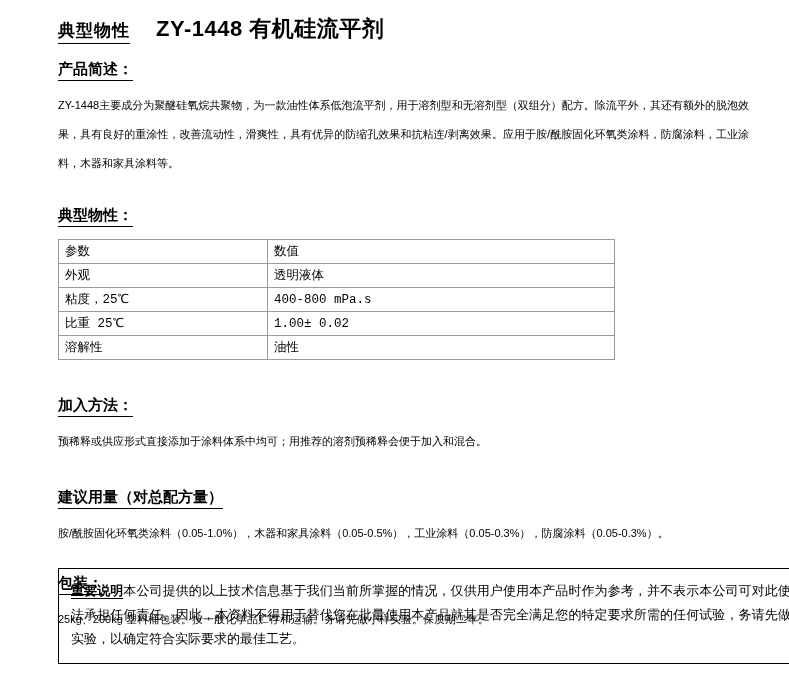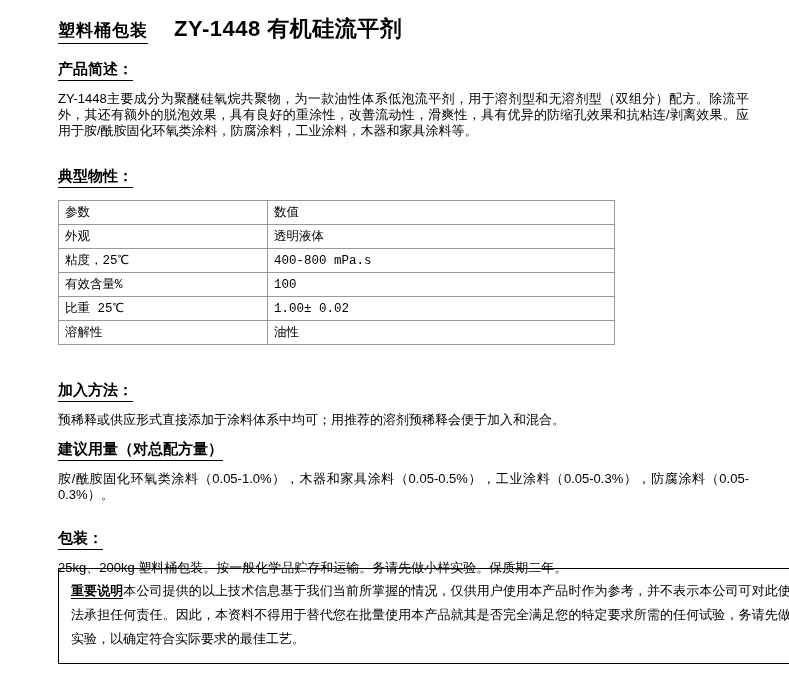--- a/index.html
+++ b/index.html
@@ -53,26 +53,26 @@
     padding-bottom: 1px;
     white-space: nowrap;
   }
   .block {
     padding-left: 58px;
     padding-right: 40px;
   }
   .h-brief   { margin-top: 16px; }
   .h-props   { margin-top: 28px; }
   .h-add     { margin-top: 36px; }
-  .h-dosage  { margin-top: 12px; }
+  .h-dosage  { margin-top: 32px; }
   .h-pack    { margin-top: 26px; }
 
   .body-text {
-    font-size: 13px;
-    line-height: 16px;
+    font-size: 11px;
+    line-height: 29px;
     margin-top: 10px;
     text-align: justify;
   }
 
   
   table.props {
     margin-top: 12px;
     border-collapse: collapse;
     width: 530px;
     table-layout: fixed;
@@ -106,21 +106,21 @@
     border-bottom: 1.5px solid #000;
     padding-bottom: 0px;
   }
 </style>
 </head>
 <body>
 
 <div class="page">
 
   <div class="title-row">
-    <span class="title-label">塑料桶包装</span>
+    <span class="title-label">典型物性</span>
     <span class="title-main">ZY-1448 有机硅流平剂</span>
   </div>
 
   <div class="block h-brief">
     <div class="section-heading">产品简述：</div>
     <div class="body-text">ZY-1448主要成分为聚醚硅氧烷共聚物，为一款油性体系低泡流平剂，用于溶剂型和无溶剂型（双组分）配方。除流平外，其还有额外的脱泡效果，具有良好的重涂性，改善流动性，滑爽性，具有优异的防缩孔效果和抗粘连/剥离效果。应用于胺/酰胺固化环氧类涂料，防腐涂料，工业涂料，木器和家具涂料等。</div>
   </div>
 
   <div class="block h-props">
     <div class="section-heading">典型物性：</div>
@@ -130,24 +130,20 @@
           <td class="col-a">参数</td>
           <td class="col-b">数值</td>
         </tr>
         <tr>
           <td class="col-a">外观</td>
           <td class="col-b">透明液体</td>
         </tr>
         <tr>
           <td class="col-a">粘度，25℃</td>
           <td class="col-b">400-800 mPa.s</td>
-        </tr>
-        <tr>
-          <td class="col-a">有效含量%</td>
-          <td class="col-b">100</td>
         </tr>
         <tr>
           <td class="col-a">比重 25℃</td>
           <td class="col-b">1.00± 0.02</td>
         </tr>
         <tr>
           <td class="col-a">溶解性</td>
           <td class="col-b">油性</td>
         </tr>
       </tbody>

